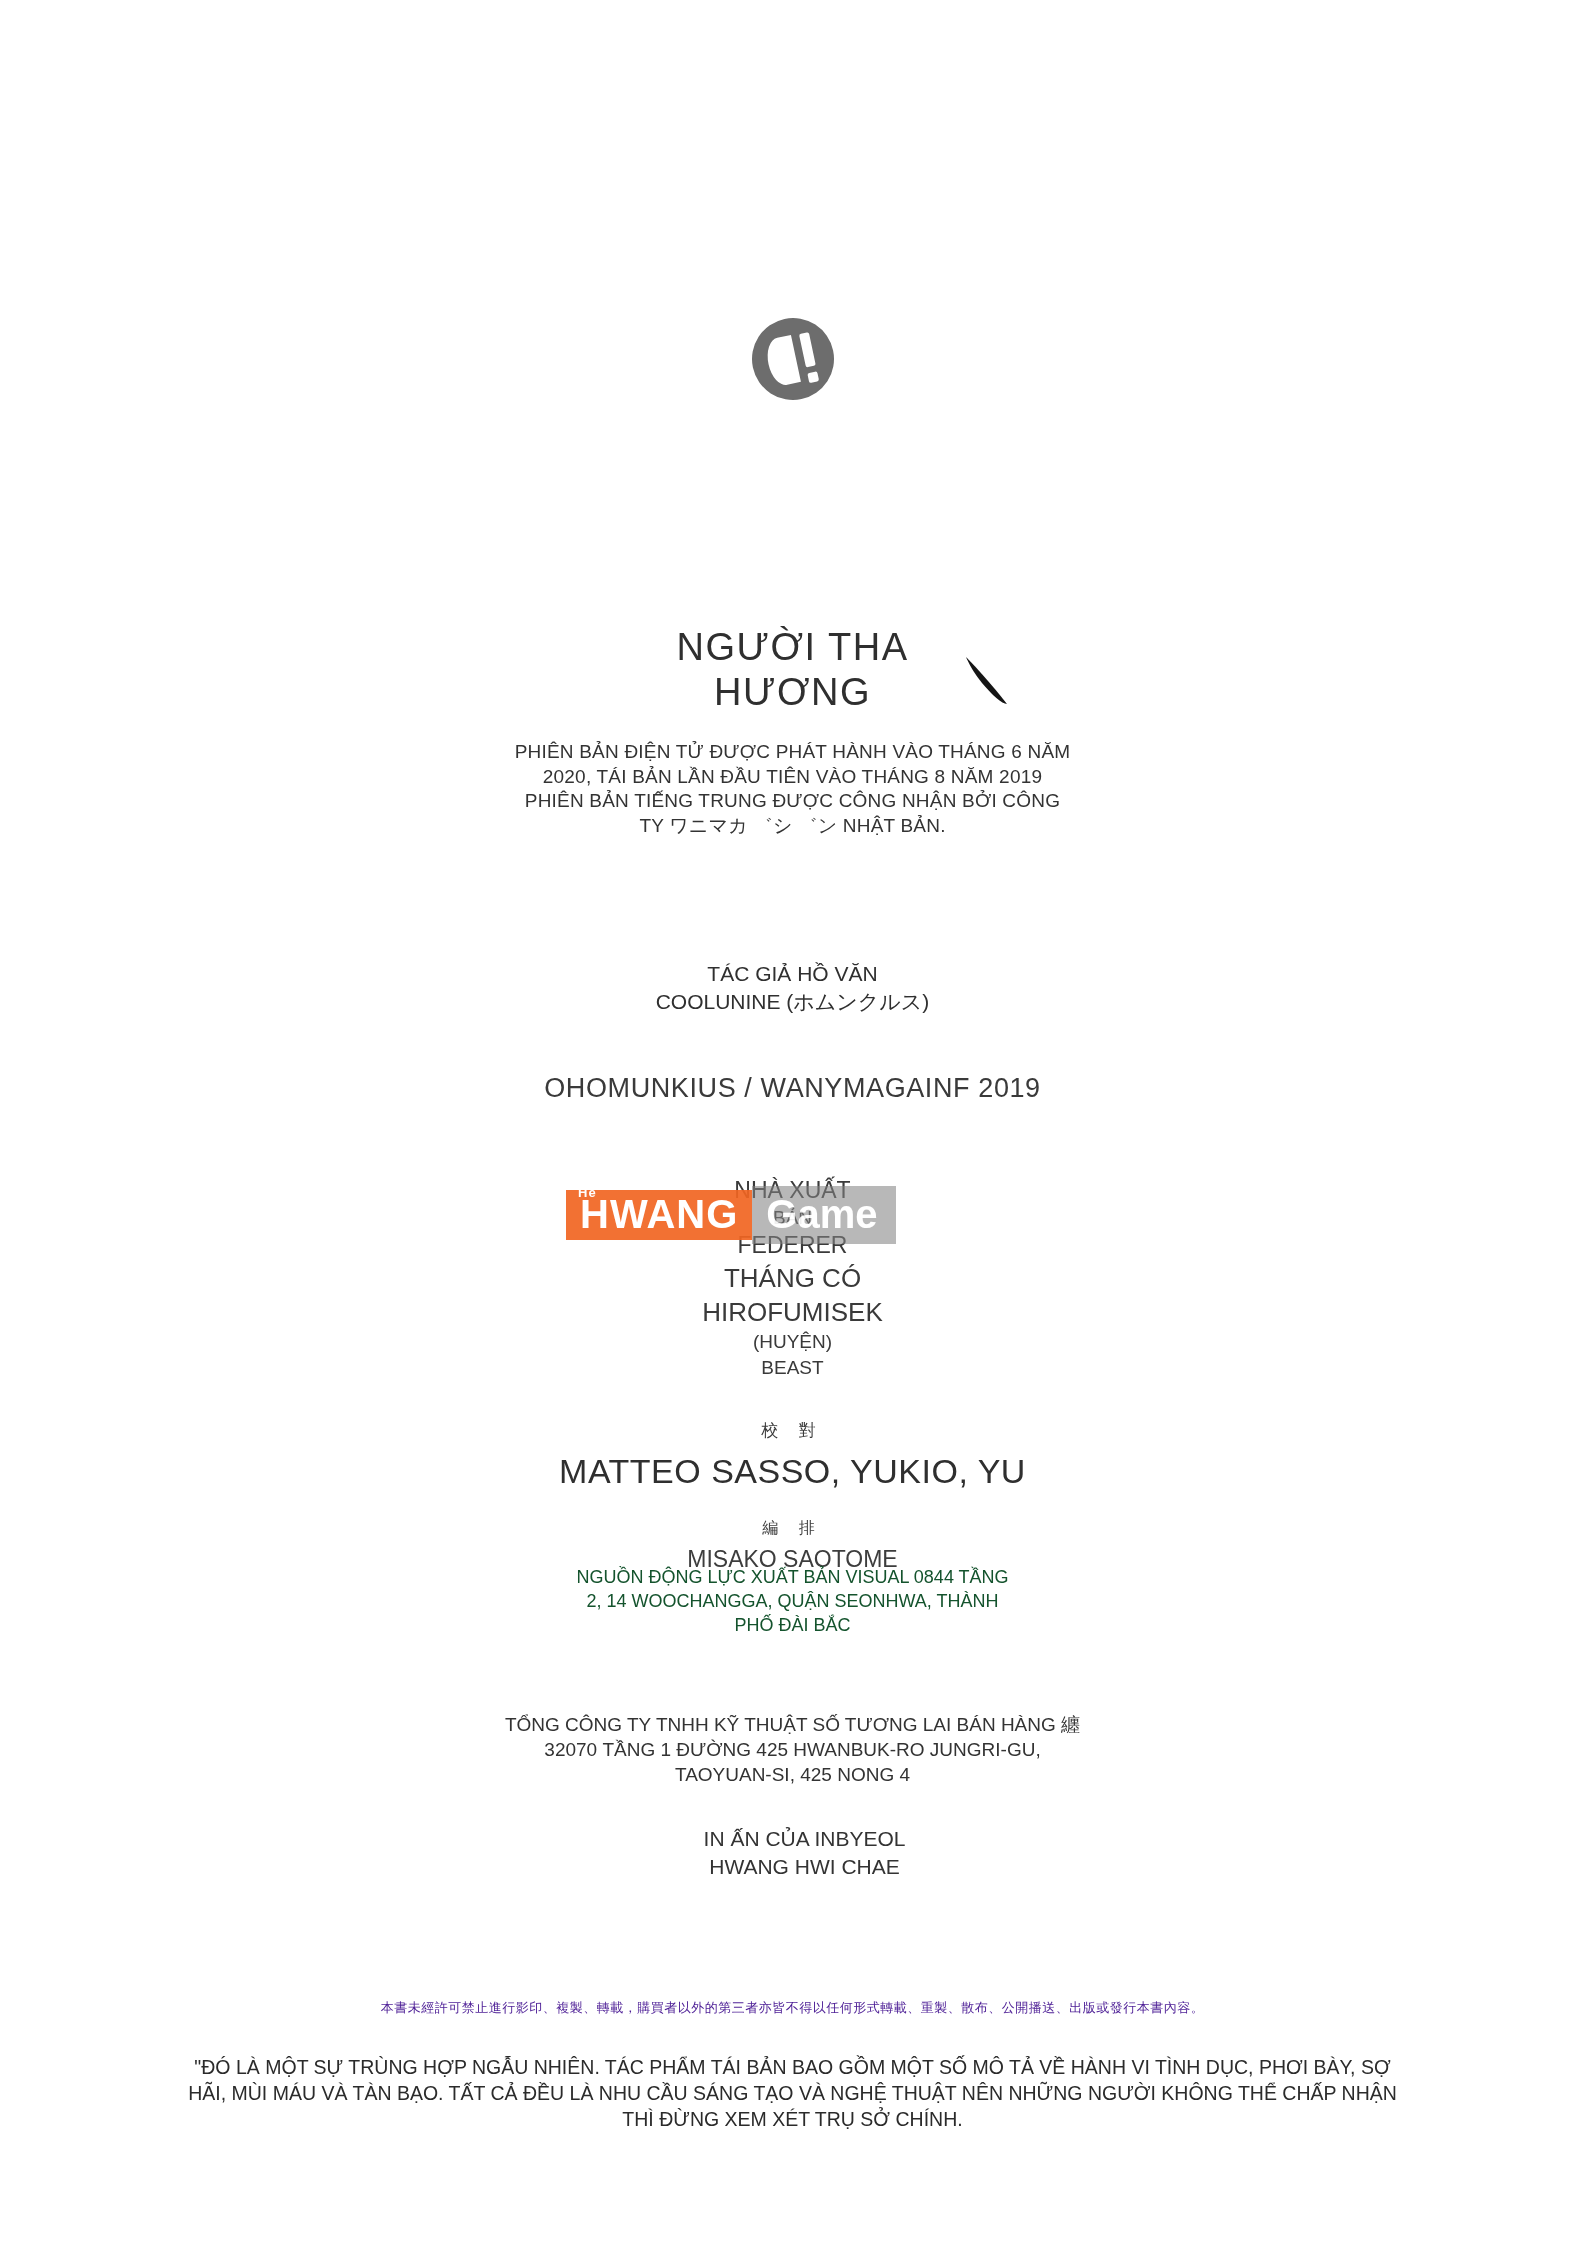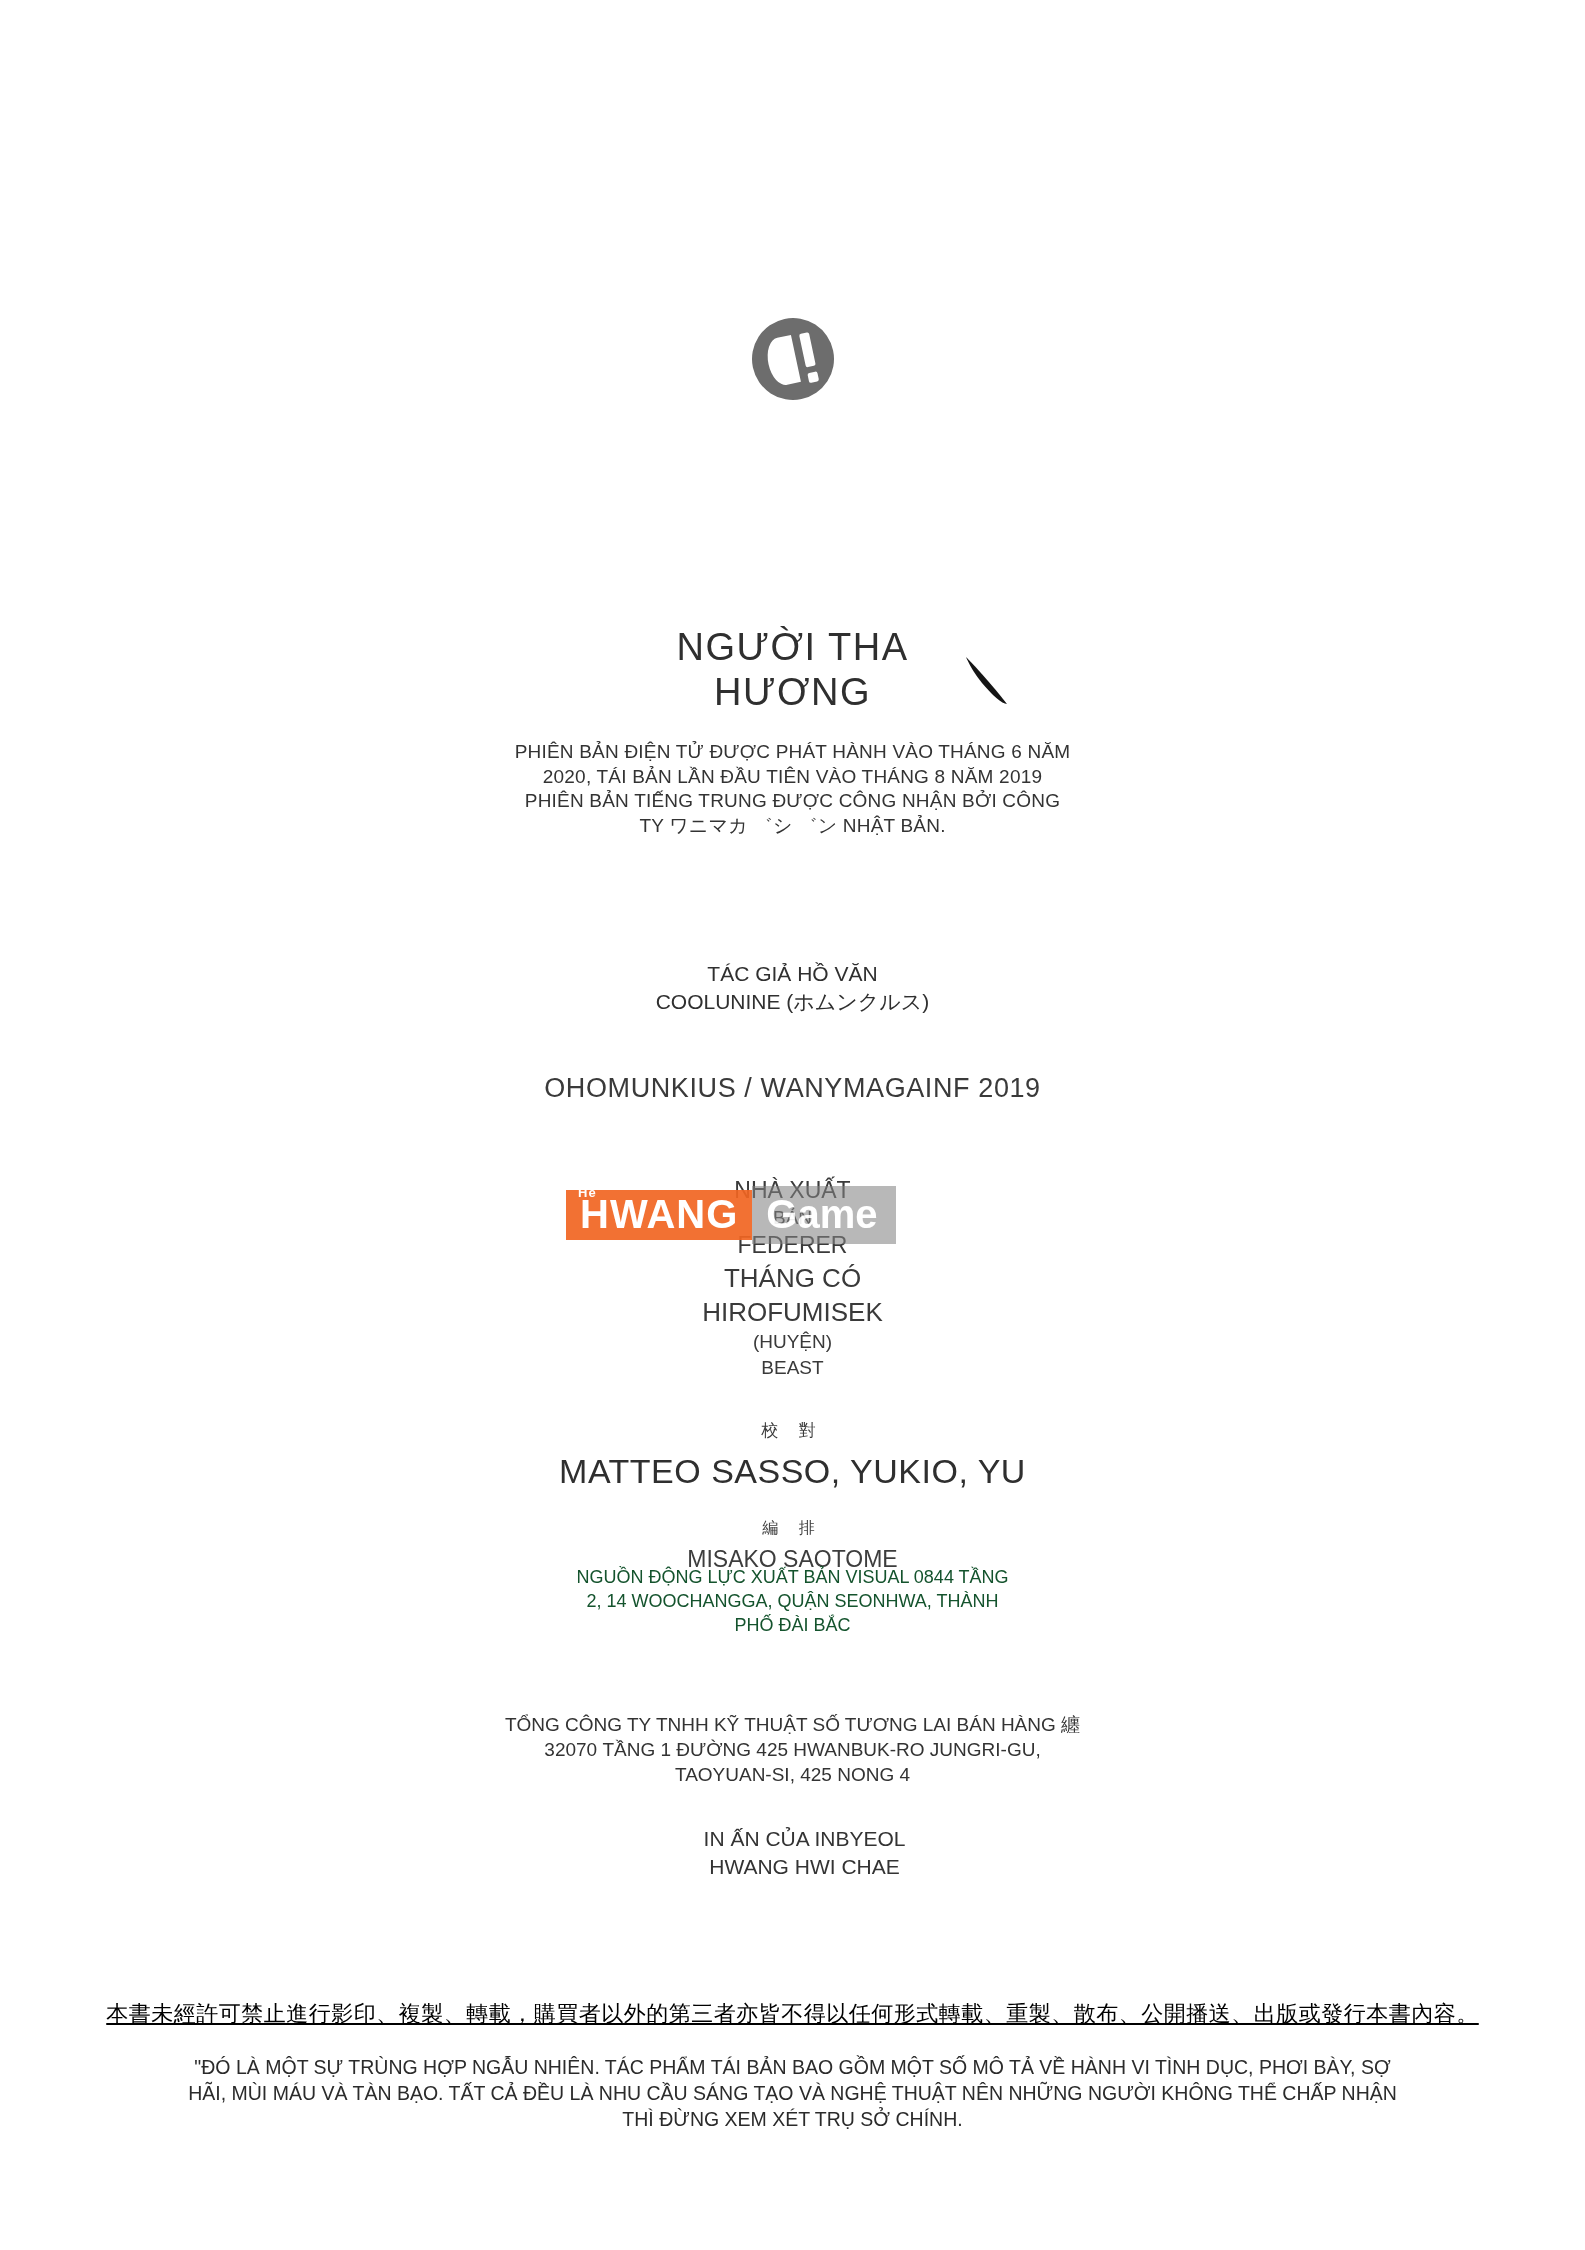--- a/index.html
+++ b/index.html
@@ -161,24 +161,23 @@
   .printer {
     top: 1825px;
     font-size: 21px;
     line-height: 1.35;
     color: #333;
     padding-left: 12px;
   }
 
   .cn-notice {
     top: 2000px;
-    font-size: 22px;
-    color: #000000;
+    font-size: 13px;
+    color: #4c1d95;
     letter-spacing: .5px;
-    text-decoration: underline;
   }
 
   .disclaimer {
     top: 2055px;
     font-size: 19.5px;
     line-height: 1.33;
     color: #2b2b2b;
     padding: 0 60px;
     box-sizing: border-box;
   }

